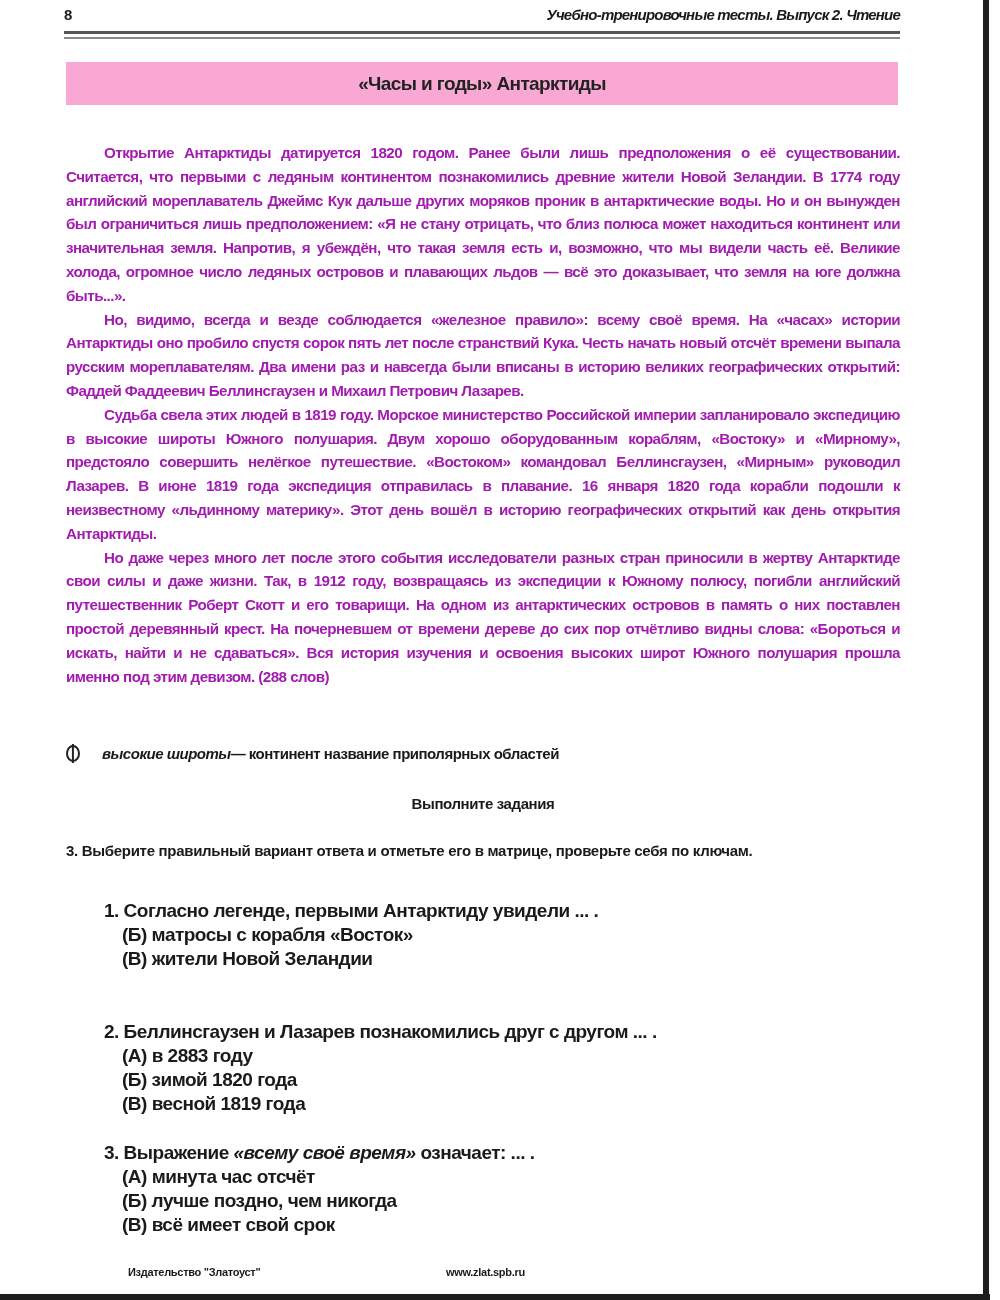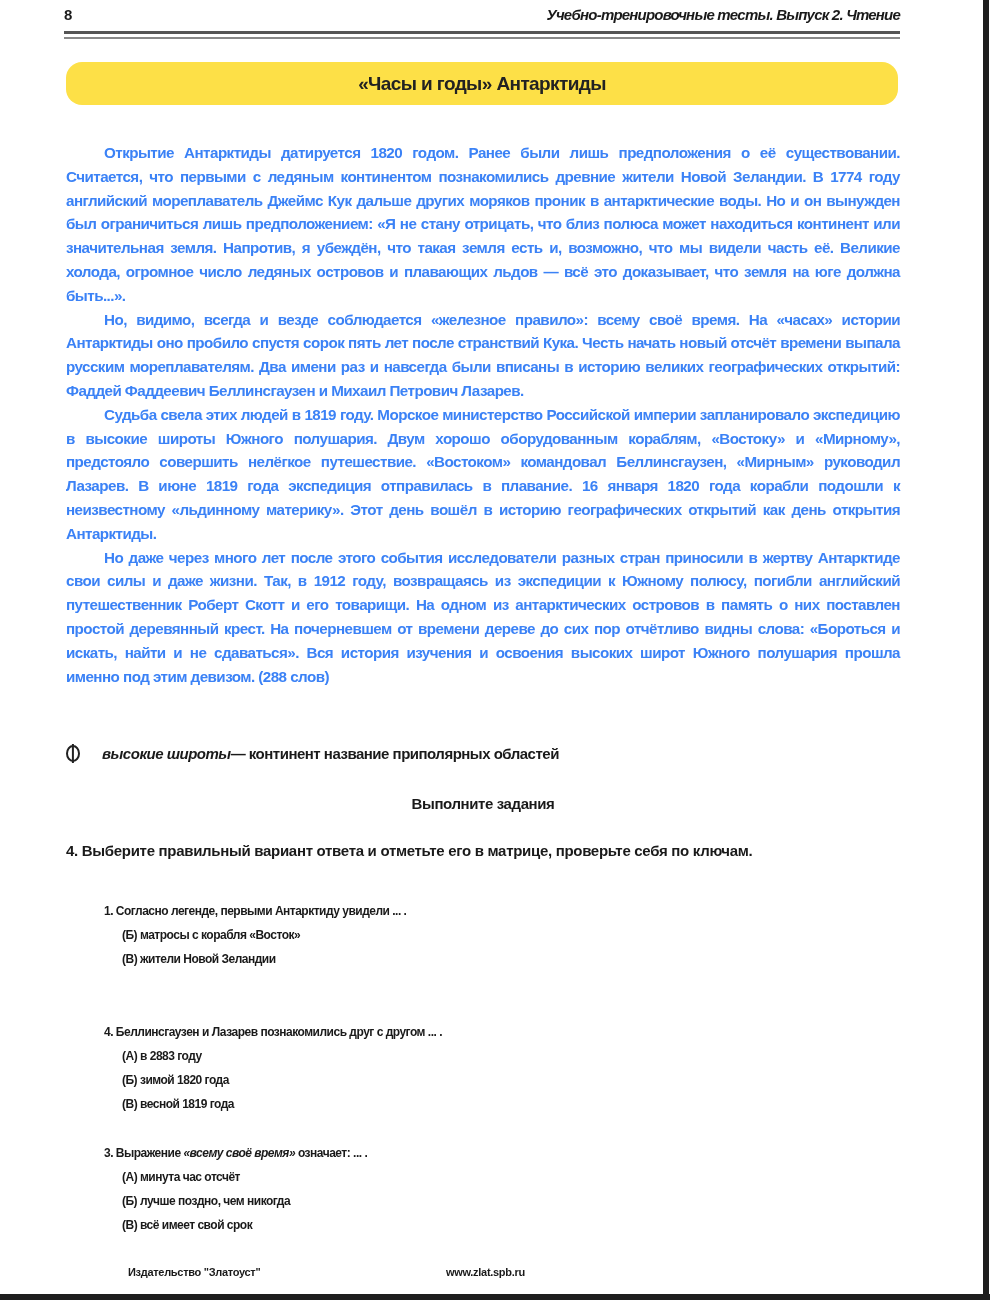--- a/index.html
+++ b/index.html
@@ -19,28 +19,28 @@
     }
     .running-head .page-no { position: absolute; left: 0; top: 2px; }
     .running-head .book-title {
       position: absolute; right: 0; top: 2px; font-style: italic; font-weight: bold;
       letter-spacing: -0.8px;
       margin-left: 36px;
     }
     .rule-thick { position: absolute; left: 64px; top: 31px; width: 836px; height: 3px; background: #555; }
     .rule-thin { position: absolute; left: 64px; top: 37px; width: 836px; height: 2px; background: #888; }
     .title-box {
-      position: absolute; left: 66px; top: 62px; width: 832px; height: 43px; background: #fde047;
-      display: flex; align-items: center; justify-content: center; border-radius: 16px;
+      position: absolute; left: 66px; top: 62px; width: 832px; height: 43px; background: #f9a8d4;
+      display: flex; align-items: center; justify-content: center;
     }
     .title-box h1 { margin: 0; font-size: 19px; font-weight: bold; letter-spacing: -0.6px; color: #222; }
     .text-block {
       position: absolute; left: 66px; top: 141px; width: 834px;
       font-size: 15.2px; line-height: 23.8px; font-weight: bold; letter-spacing: -0.55px;
-      text-align: justify; color: #3b82f6;
+      text-align: justify; color: #a21caf;
     }
     .text-block p { margin: 0; text-indent: 38px; }
     .footnote {
       position: absolute; left: 66px; top: 745px; width: 800px; font-size: 15px; font-weight: bold;
       letter-spacing: -0.5px; display: flex; align-items: center;
     }
     .footnote .fn-icon {
       display: inline-block; width: 14px; height: 17px; border: 2.2px solid #222; border-radius: 50%;
       position: relative; box-sizing: border-box; margin-right: 22px;
     }
@@ -50,21 +50,21 @@
     }
     .footnote .term { font-style: italic; }
     .tasks-heading {
       position: absolute; left: 66px; top: 795px; width: 834px; text-align: center;
       font-size: 15px; font-weight: bold; letter-spacing: -0.4px;
     }
     .task-instruction {
       position: absolute; left: 66px; top: 840px; width: 834px; font-size: 15px; font-weight: bold;
       line-height: 22px; letter-spacing: -0.3px; text-align: justify;
     }
-    .question { position: absolute; left: 104px; width: 700px; font-size: 12px; font-weight: bold; letter-spacing: -0.5px; }
+    .question { position: absolute; left: 104px; width: 700px; font-size: 19px; font-weight: bold; letter-spacing: -0.5px; }
     .question .q-text { height: 24px; line-height: 24px; }
     .question .option { height: 24px; line-height: 24px; padding-left: 18px; }
     .q1 { top: 899px; }
     .q2 { top: 1020px; }
     .q3 { top: 1141px; }
     .it { font-style: italic; }
     .footer {
       position: absolute; top: 1266px; left: 128px; width: 500px; font-size: 11px; font-weight: bold; letter-spacing: -0.3px;
     }
     .footer .publisher { position: absolute; left: 0; }
@@ -95,30 +95,30 @@
 </div>
 
 <div class="footnote">
   <span class="fn-icon"></span>
   <span class="term">высокие широты</span>
   <span> — континент название приполярных областей</span>
 </div>
 
 <div class="tasks-heading">Выполните задания</div>
 
-<div class="task-instruction">4. Выберите правильный вариант ответа и отметьте его в матрице, проверьте себя по ключам.</div>
+<div class="task-instruction">3. Выберите правильный вариант ответа и отметьте его в матрице, проверьте себя по ключам.</div>
 
 <div class="question q1">
   <div class="q-text">1. Согласно легенде, первыми Антарктиду увидели ... .</div>
   <div class="option">(Б) матросы с корабля «Восток»</div>
   <div class="option">(В) жители Новой Зеландии</div>
 </div>
 
 <div class="question q2">
-  <div class="q-text">4. Беллинсгаузен и Лазарев познакомились друг с другом ... .</div>
+  <div class="q-text">2. Беллинсгаузен и Лазарев познакомились друг с другом ... .</div>
   <div class="option">(А) в 2883 году</div>
   <div class="option">(Б) зимой 1820 года</div>
   <div class="option">(В) весной 1819 года</div>
 </div>
 
 <div class="question q3">
   <div class="q-text"><span>3. Выражение </span><span class="it">«всему своё время»</span><span> означает: ... .</span></div>
   <div class="option">(А) минута час отсчёт</div>
   <div class="option">(Б) лучше поздно, чем никогда</div>
   <div class="option">(В) всё имеет свой срок</div>

